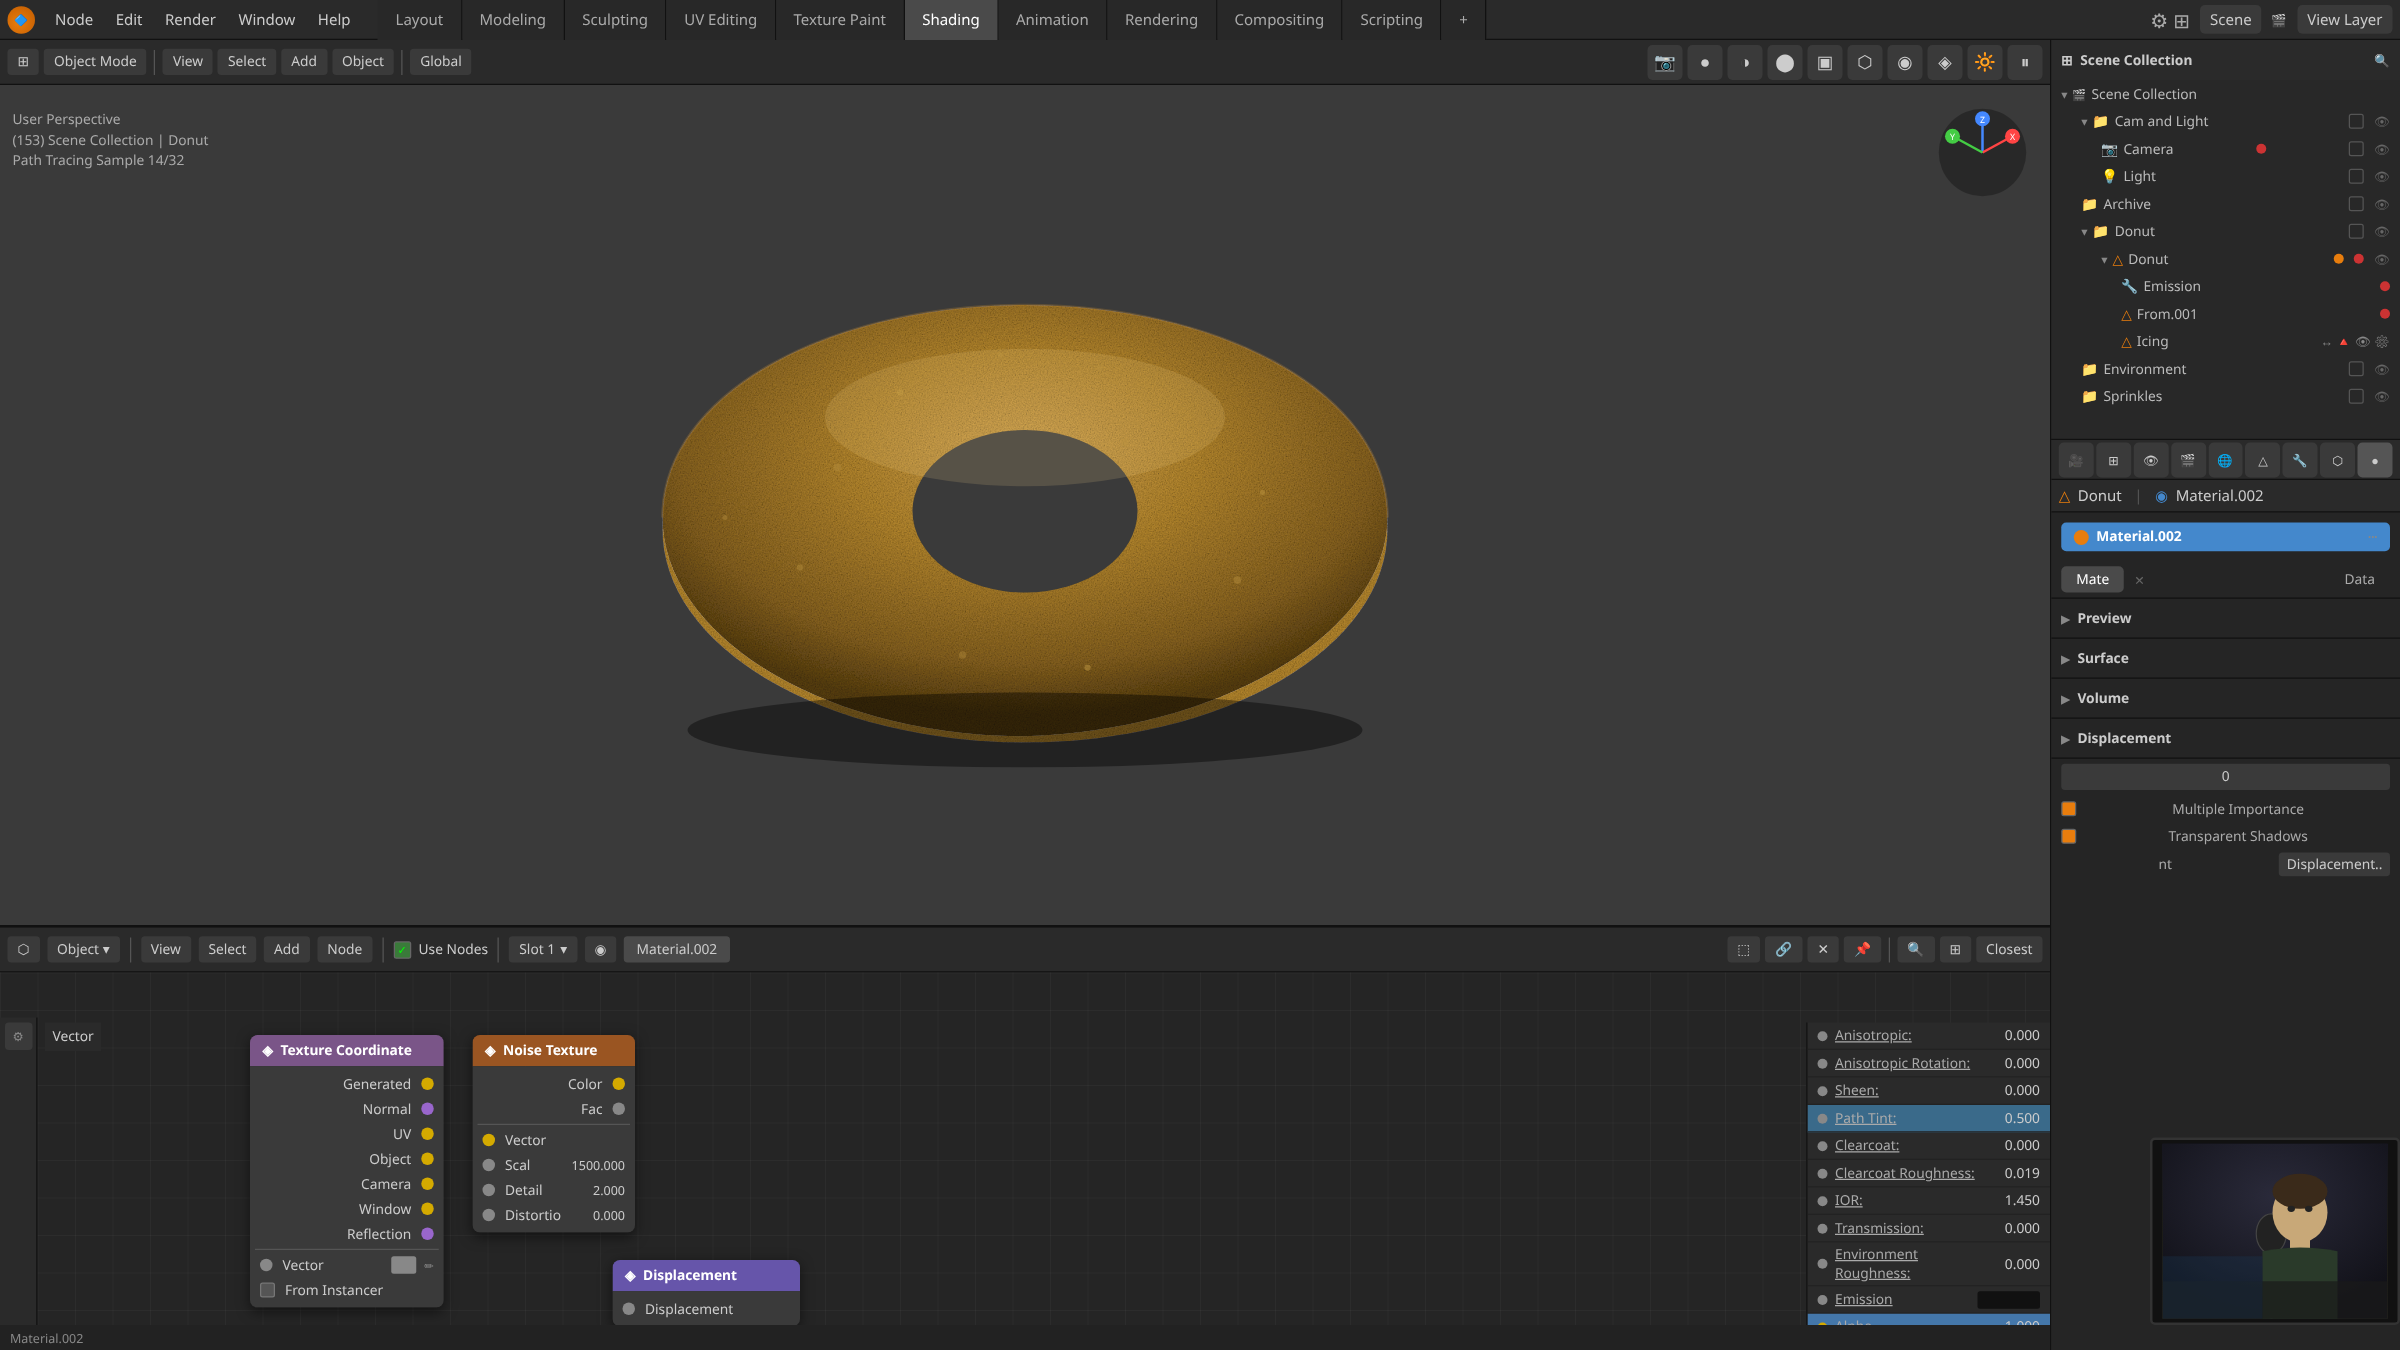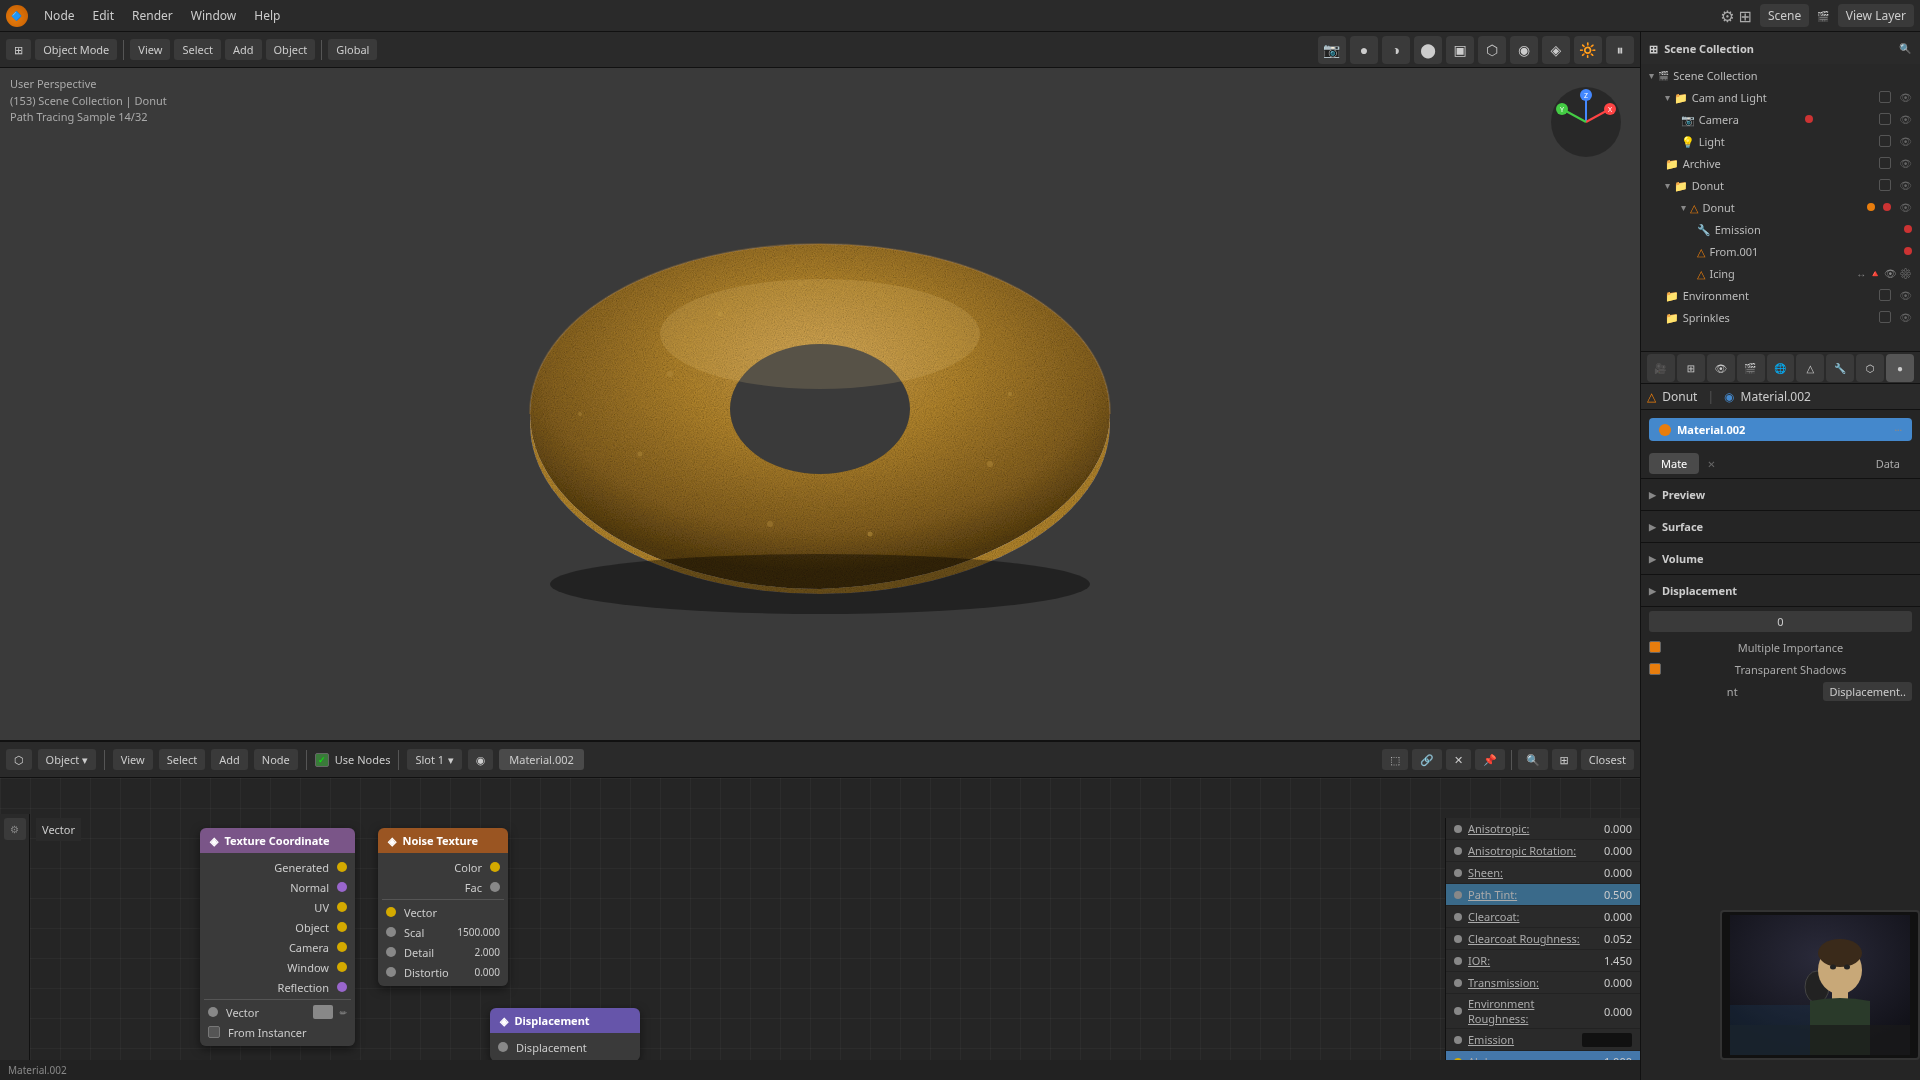--- a/index.html
+++ b/index.html
@@ -119,21 +119,21 @@
       padding: 3px 8px;
       background: #3a3a3a;
       border-radius: 3px;
       font-size: 11px;
       color: #ccc;
       cursor: pointer;
     }
     .vp-separator { width: 1px; height: 20px; background: #555; margin: 0 2px; }
     .viewport-info {
       position: absolute;
-      top: 44px;
+      top: 56px;
       left: 10px;
       z-index: 5;
     }
     .viewport-info div {
       font-size: 11px;
       color: #aaa;
       line-height: 1.5;
     }
     
     .donut-render {
@@ -521,20 +521,33 @@
 <div class="top-menubar">
   <div class="blender-logo">
     <span>🔷</span>
   </div>
   <div class="menu-item">Node</div>
   <div class="menu-item">Edit</div>
   <div class="menu-item">Render</div>
   <div class="menu-item">Window</div>
   <div class="menu-item">Help</div>
 
+  <div class="workspace-tabs">
+    <div class="workspace-tab">Layout</div>
+    <div class="workspace-tab">Modeling</div>
+    <div class="workspace-tab">Sculpting</div>
+    <div class="workspace-tab">UV Editing</div>
+    <div class="workspace-tab">Texture Paint</div>
+    <div class="workspace-tab active">Shading</div>
+    <div class="workspace-tab">Animation</div>
+    <div class="workspace-tab">Rendering</div>
+    <div class="workspace-tab">Compositing</div>
+    <div class="workspace-tab">Scripting</div>
+    <div class="workspace-tab">+</div>
+  </div>
 
   <div class="top-right-area">
     <div style="display:flex;align-items:center;gap:4px;">
       <span style="font-size:16px;color:#aaa;">⚙</span>
       <span style="font-size:16px;color:#aaa;">⊞</span>
     </div>
     <div class="scene-label">Scene</div>
     <div style="display:flex;align-items:center;gap:4px;">
       <span style="font-size:10px;color:#888;">🎬</span>
     </div>
@@ -826,21 +839,21 @@
             <span class="value">0.500</span>
           </div>
           <div class="shader-row">
             <div class="socket-dot gray"></div>
             <span class="label">Clearcoat:</span>
             <span class="value">0.000</span>
           </div>
           <div class="shader-row">
             <div class="socket-dot gray"></div>
             <span class="label">Clearcoat Roughness:</span>
-            <span class="value">0.052</span>
+            <span class="value">0.019</span>
           </div>
           <div class="shader-row">
             <div class="socket-dot gray"></div>
             <span class="label">IOR:</span>
             <span class="value">1.450</span>
           </div>
           <div class="shader-row">
             <div class="socket-dot gray"></div>
             <span class="label">Transmission:</span>
             <span class="value">0.000</span>

